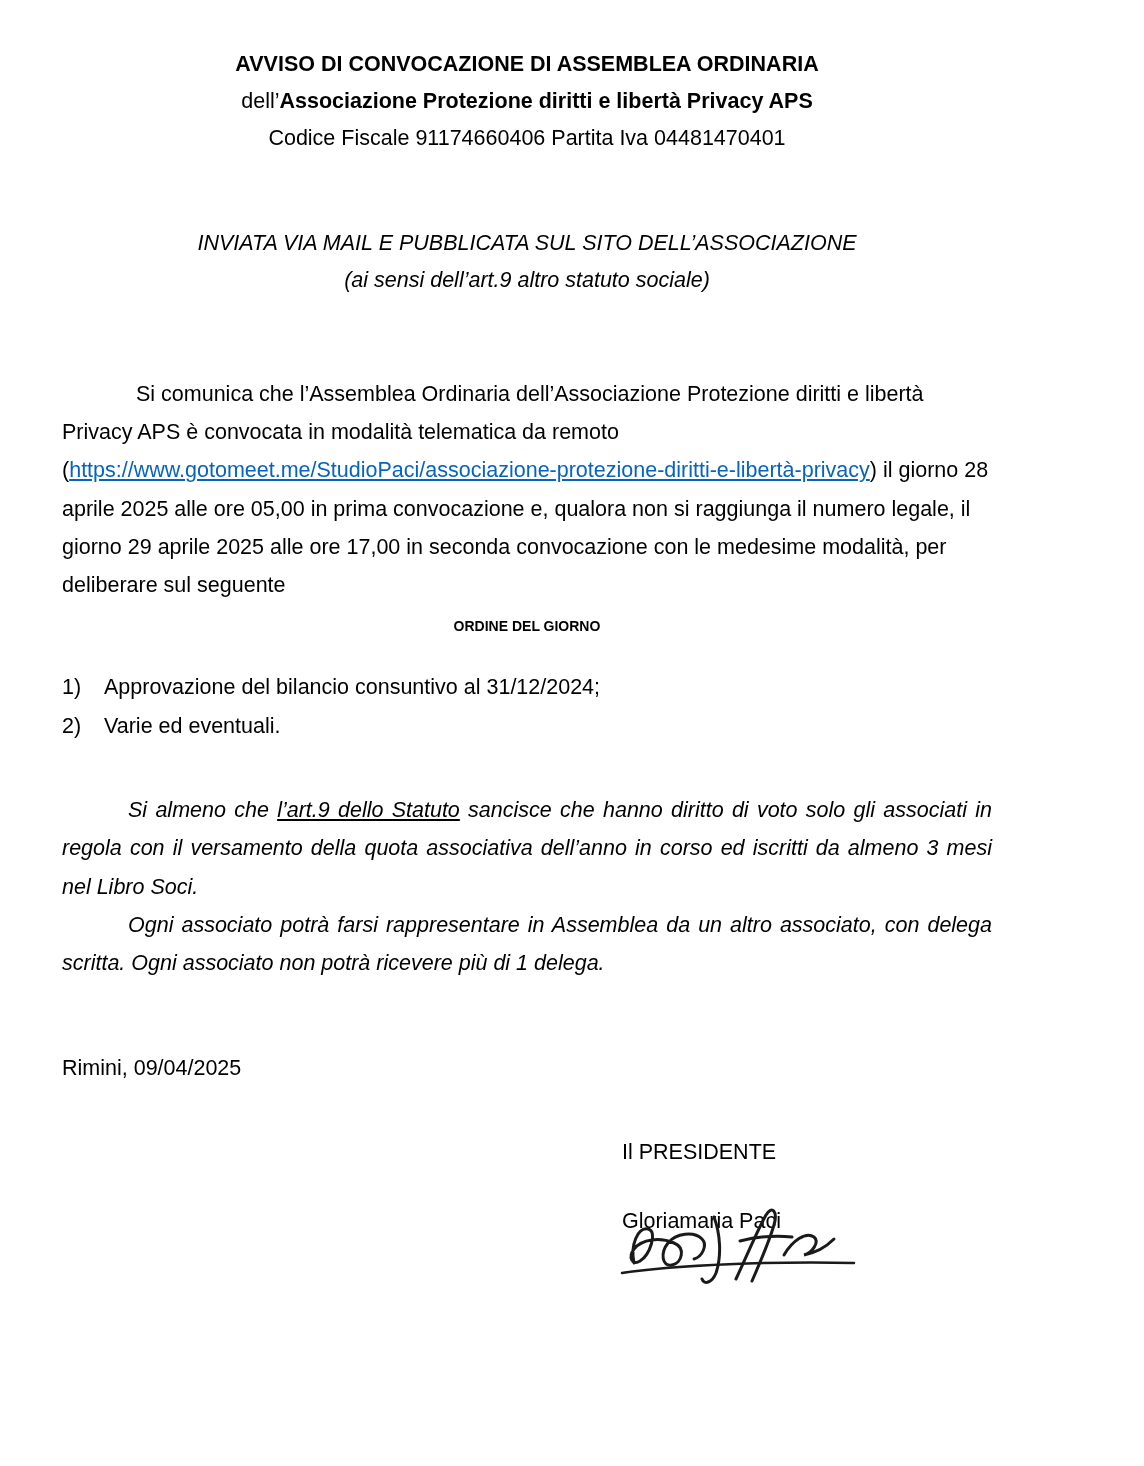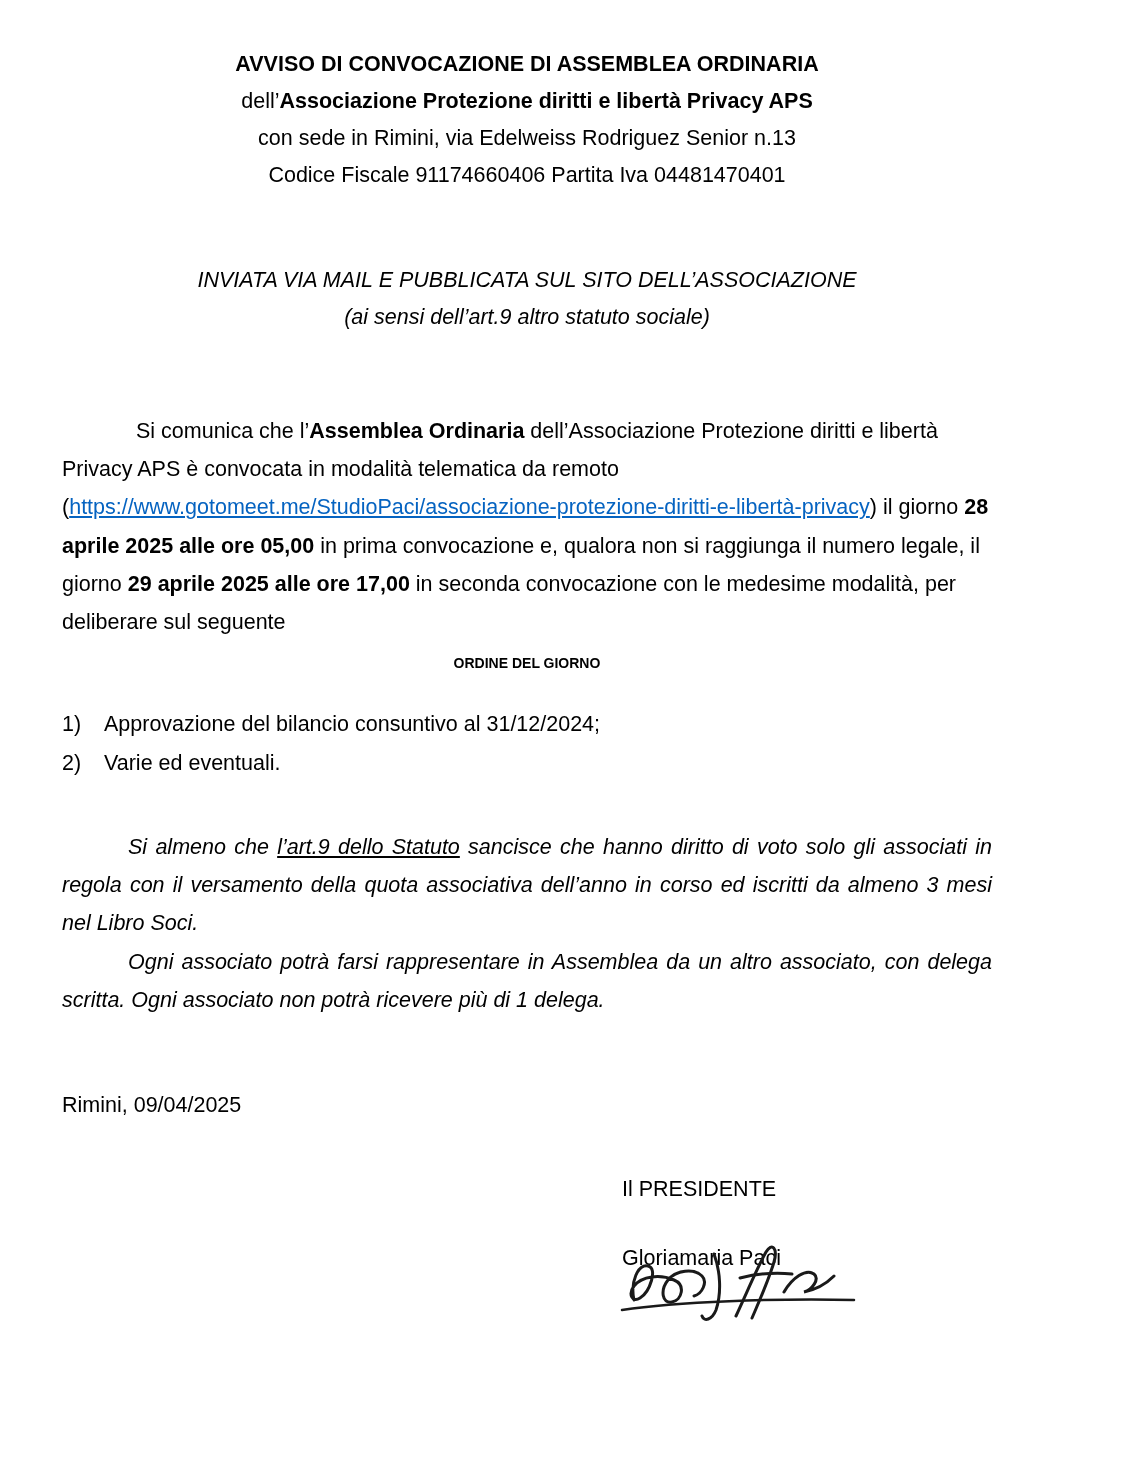--- a/index.html
+++ b/index.html
@@ -39,21 +39,21 @@
     margin-top: 24px;
   }
 
   .spacer-2 { height: 76px; }
 
   .body-text {
     font-size: 21.5px;
     line-height: 1.78;
     text-align: left;
   }
-  .body-text .b { font-weight: bold; text-align: right; }
+  .body-text .b { font-weight: normal; text-align: right; }
   .indent { display: inline-block; width: 74px; }
 
   a.link {
     color: #0563C1;
     text-decoration: underline;
   }
 
   .odg {
     text-align: center;
     font-weight: bold;
@@ -116,21 +116,20 @@
   }
 </style>
 </head>
 <body>
 
 <div class="page">
 
   <div class="hdr">
     <div class="hdr-line b">AVVISO DI CONVOCAZIONE DI ASSEMBLEA ORDINARIA</div>
     <div class="hdr-line"><span>dell’</span><span class="b">Associazione Protezione diritti e libertà Privacy APS</span></div>
-    <div class="hdr-line">con sede in Rimini, via Edelweiss Rodriguez Senior n.13</div>
     <div class="hdr-line">Codice Fiscale 91174660406 Partita Iva 04481470401</div>
   </div>
 
   <div class="spacer-1"></div>
 
   <div class="ital-block">
     <div>INVIATA VIA MAIL E PUBBLICATA SUL SITO DELL’ASSOCIAZIONE</div>
     <div>(ai sensi dell’art.9 altro statuto sociale)</div>
   </div>
 

